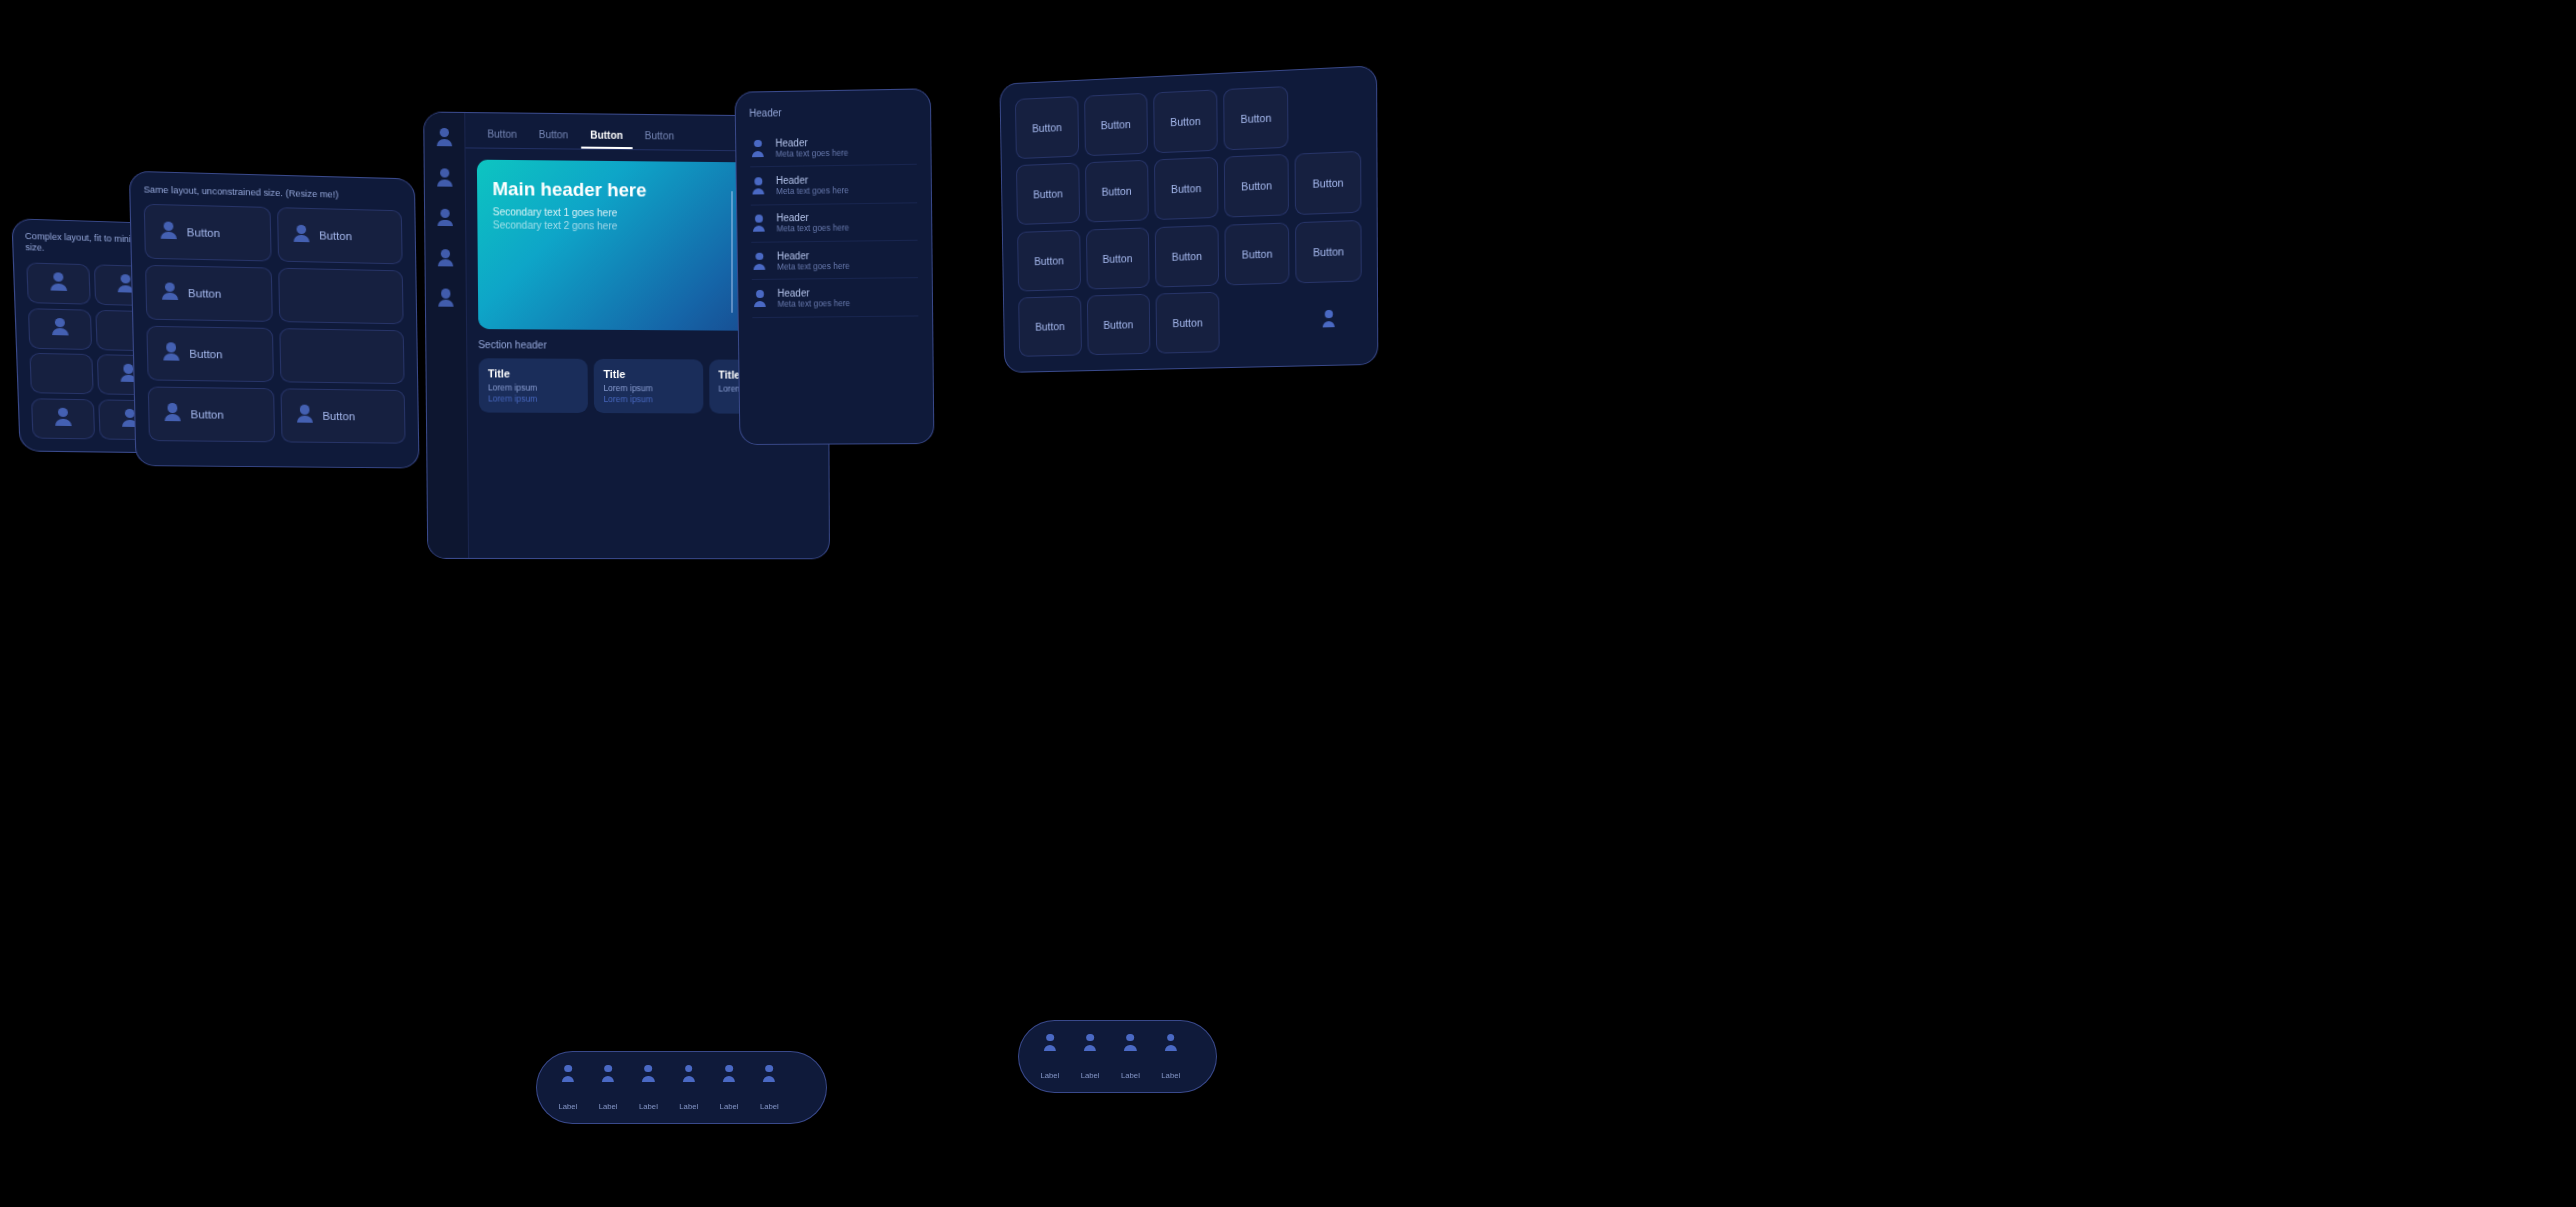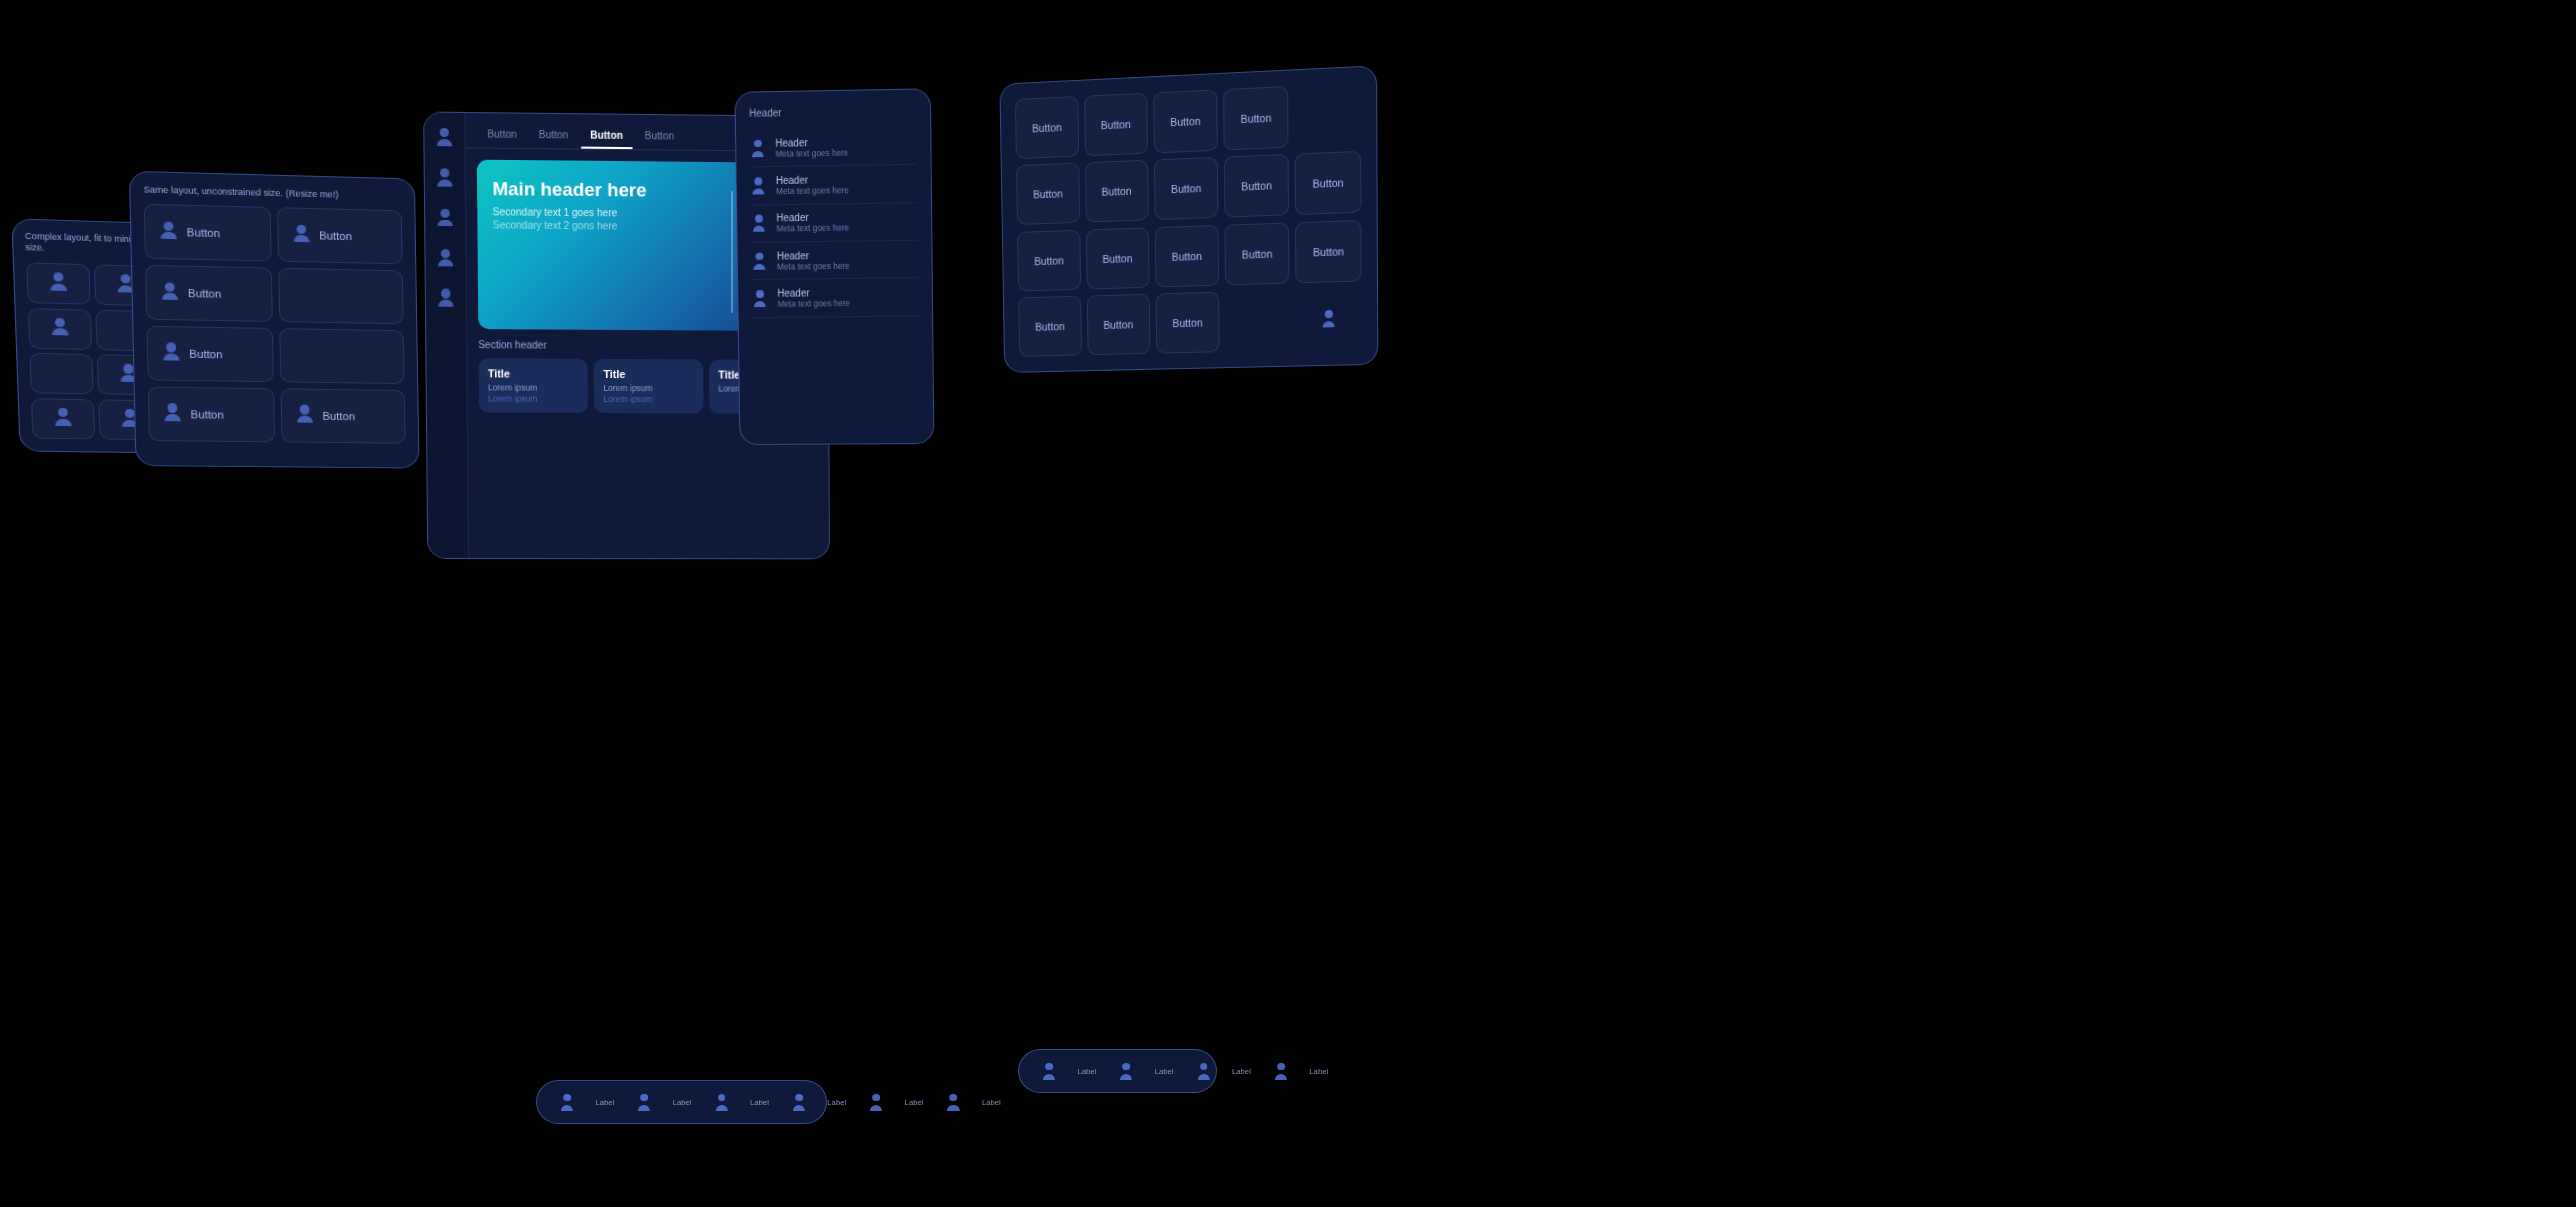--- a/index.html
+++ b/index.html
@@ -340,21 +340,21 @@
       border: 1.1px solid rgba(100, 120, 220, 0.5);
       display: flex;
       align-items: center;
       padding: 7.7px 13.8px;
       gap: 6.1px;
       position: absolute;
     }
 
     .nav-item {
       display: flex;
-      flex-direction: row;
+      flex-direction: column;
       align-items: center;
       gap: 20px;
       padding: 4.6px 7.7px;
       cursor: pointer;
     }
 
     .nav-item .nav-label {
       color: rgba(180, 200, 255, 0.7);
       font-size: 7.7px;
     }

